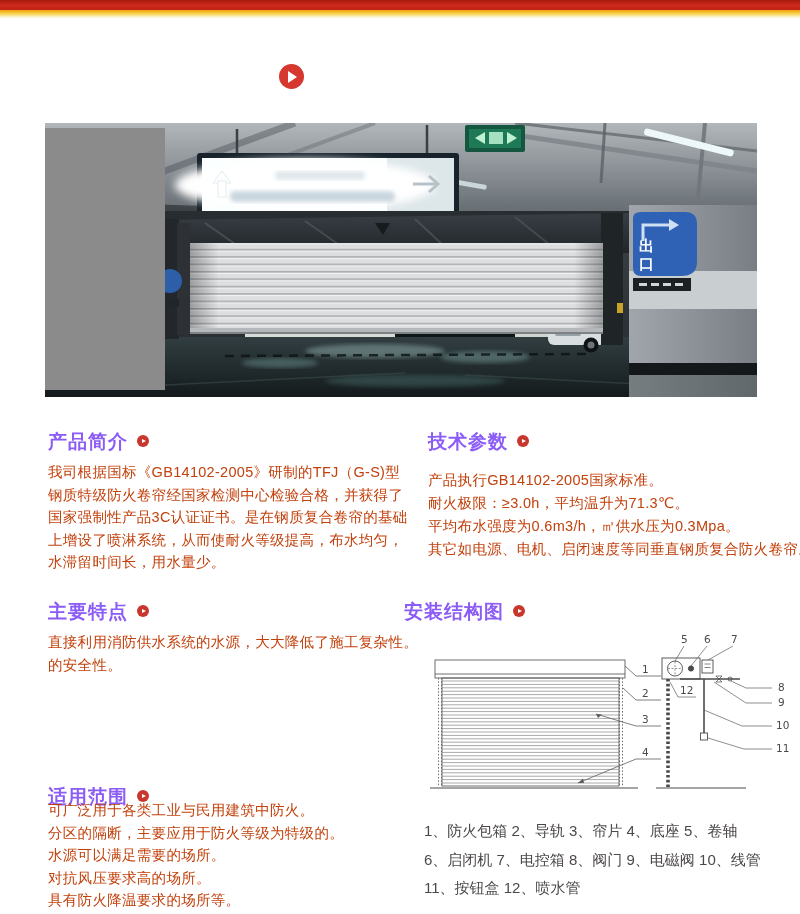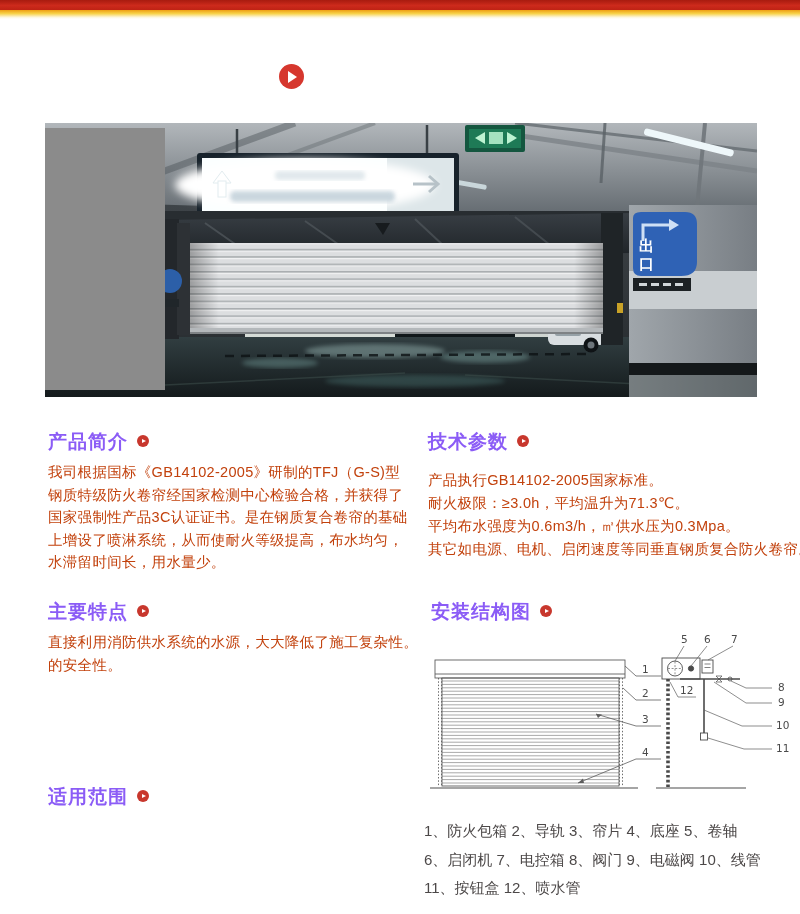--- a/index.html
+++ b/index.html
@@ -216,21 +216,21 @@
   </div>
 
   <div class="sec-h" style="left:48px;top:599px;font-family:Liberation Serif, serif;">
     <span>主要特点</span><span class="h-icon"></span>
   </div>
   <div class="body-txt" style="left:48px;top:631px;">
     <div>直接利用消防供水系统的水源，大大降低了施工复杂性。</div>
     <div>的安全性。</div>
   </div>
 
-  <div class="sec-h" style="left:431px;top:599px;">
+  <div class="sec-h" style="left:404px;top:599px;">
     <span>安装结构图</span><span class="h-icon"></span>
   </div>
   <div class="diagram">
     <svg viewBox="0 0 372 180">
       <g stroke="#5d5d5d" stroke-width="0.9" fill="none">
 
         <rect x="7" y="30" width="190" height="18"></rect>
         <line x1="7" y1="44" x2="197" y2="44"></line>
 
         <line x1="10.5" y1="48" x2="10.5" y2="156" stroke-dasharray="1.5 1.8"></line>
@@ -301,14 +301,21 @@
   </div>
   <div class="legend">
     <div>1、防火包箱  2、导轨   3、帘片   4、底座   5、卷轴</div>
     <div>6、启闭机 7、电控箱  8、阀门 9、电磁阀 10、线管</div>
     <div>11、按钮盒  12、喷水管</div>
   </div>
 
   <div class="sec-h" style="left:48px;top:784px;">
     <span>适用范围</span><span class="h-icon"></span>
   </div>
+  <div class="body-txt" style="left:48px;top:799px;">
+    <div>可广泛用于各类工业与民用建筑中防火。</div>
+    <div>分区的隔断，主要应用于防火等级为特级的。</div>
+    <div>水源可以满足需要的场所。</div>
+    <div>对抗风压要求高的场所。</div>
+    <div>具有防火降温要求的场所等。</div>
+  </div>
 
 </div>
 
 </body></html>

